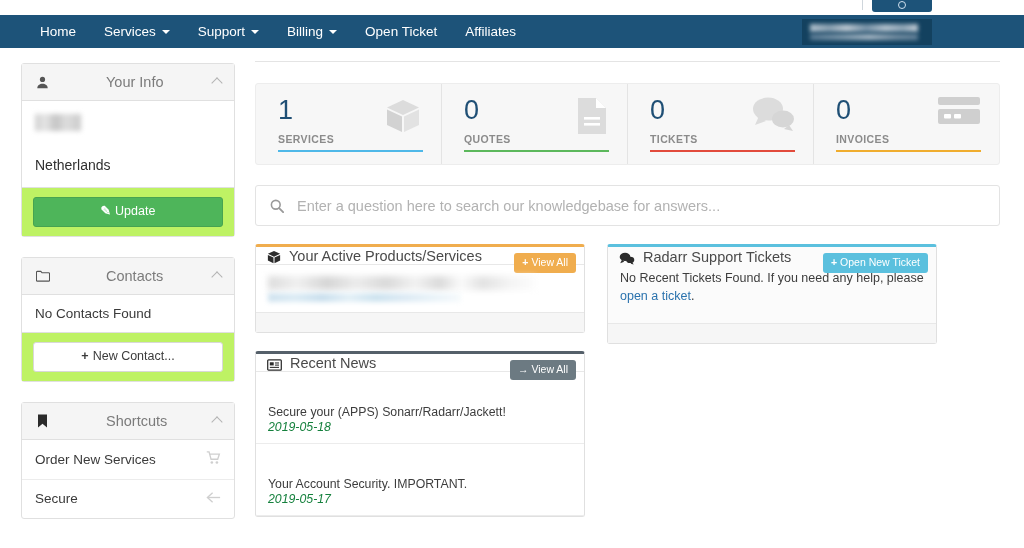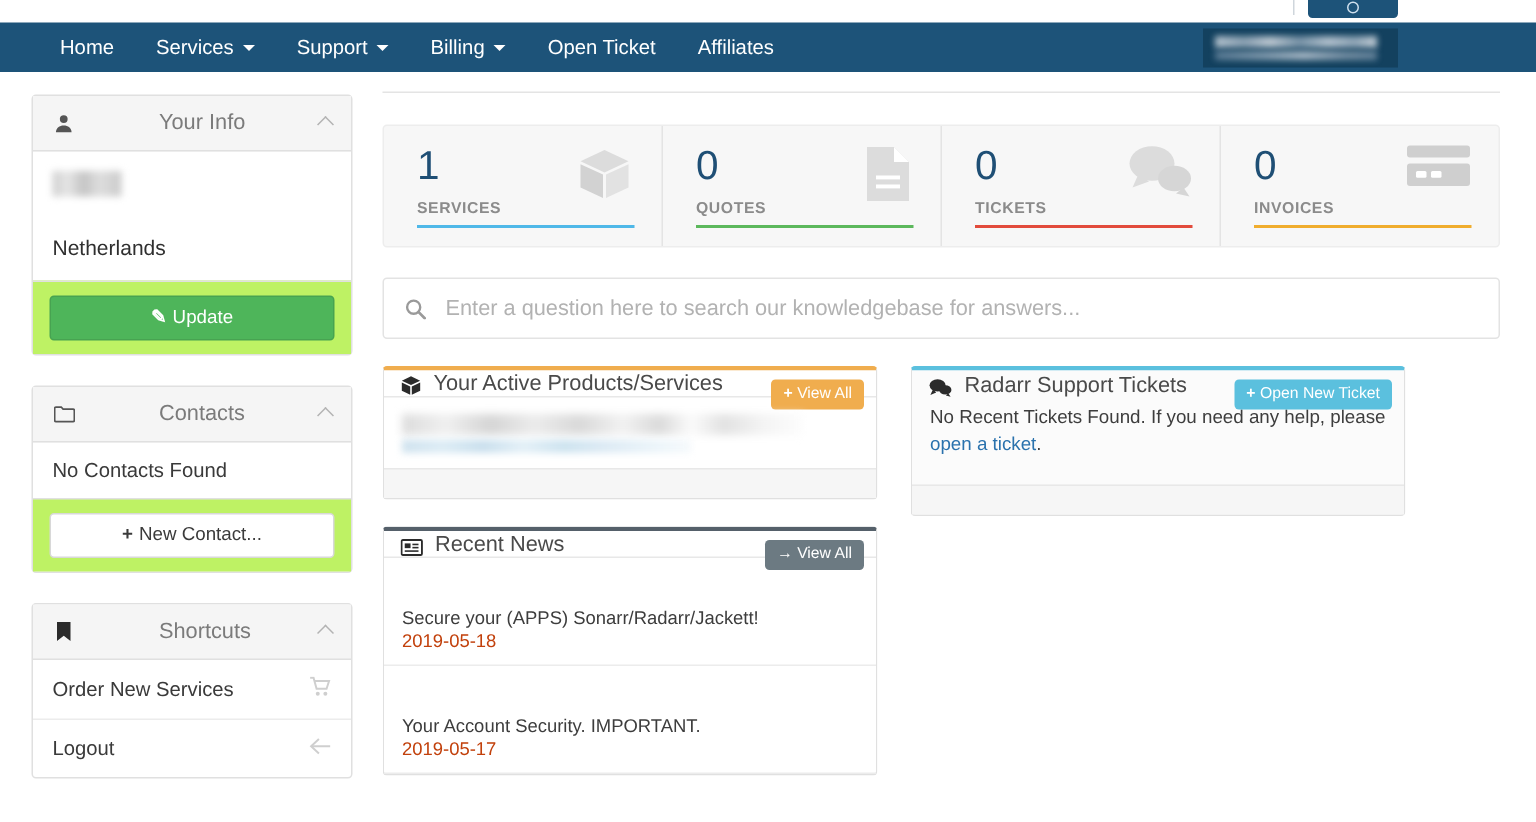--- a/index.html
+++ b/index.html
@@ -259,21 +259,21 @@
     background: linear-gradient(90deg,#cfe2ee 0%,#dcecf5 14%,#c9dfed 28%,#e3f0f7 42%,#cde3ef 56%,#dceaf4 70%,#e9f3f9 85%,#f6fafc 100%);
     filter: blur(2.6px);
   }
 
   .news-row {
     padding: 8px 12px 9px 12px;
     border-bottom: 1px solid #ececec;
     cursor: pointer;
   }
   .news-title { font-size: 12.3px; color: #3d3d3d; margin-top: 25px; }
-  .news-date { font-size: 12.3px; color: #c2410c; margin-top: 1px; }
+  .news-date { font-size: 12.3px; color: #15803d; margin-top: 1px; font-style: italic; }
 </style>
 </head>
 <body>
 
 <div class="topstrip">
   <div class="divider"></div>
   <div class="cutbtn">
     <div class="glyph"></div>
   </div>
 </div>
@@ -366,21 +366,21 @@
         <span>Order New Services</span>
         <span class="ricon">
           <svg width="15" height="14" viewBox="0 0 17 16">
               <path d="M0.8 1h2.6l2.3 8.4h7.6l1.9-5.9H4.6" fill="none" stroke="#cfcfcf" stroke-width="1.5"></path>
               <circle cx="6.6" cy="13.2" r="1.5" fill="#cfcfcf"></circle>
               <circle cx="12.4" cy="13.2" r="1.5" fill="#cfcfcf"></circle>
             </svg>
         </span>
       </div>
       <div class="list-row">
-        <span>Logout</span>
+        <span>Secure</span>
         <span class="ricon">
           <svg width="15" height="13" viewBox="0 0 17 14">
               <path d="M16 7H2" stroke="#cfcfcf" stroke-width="1.5" fill="none"></path>
               <path d="M7.5 1.6 1.6 7l5.9 5.4" stroke="#cfcfcf" stroke-width="1.5" fill="none"></path>
             </svg>
         </span>
       </div>
     </div>
 
   </div>

